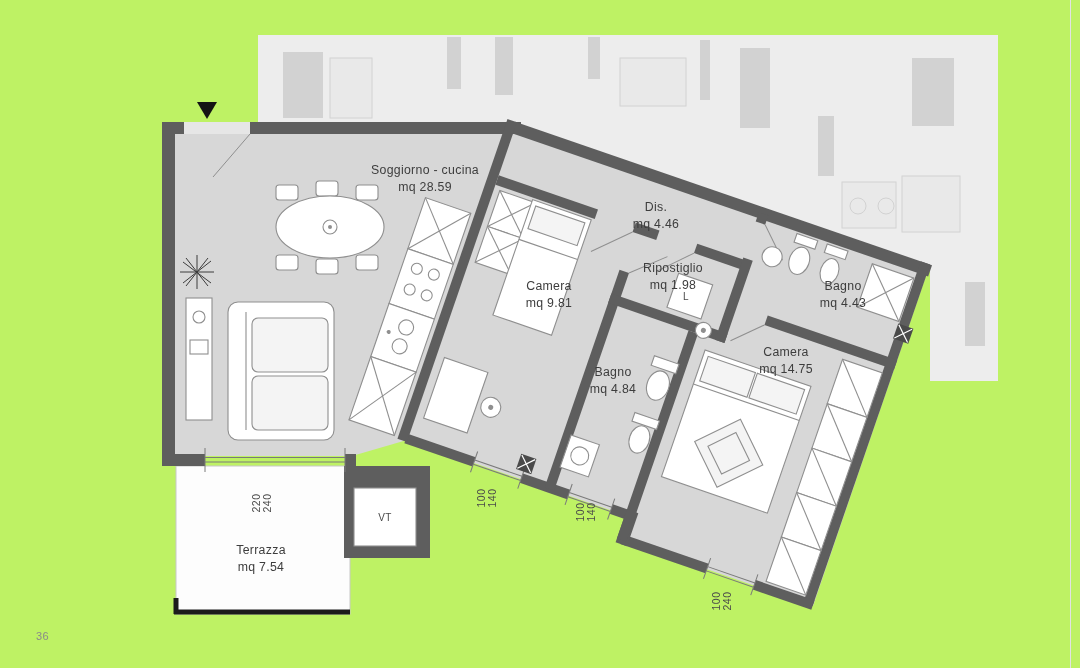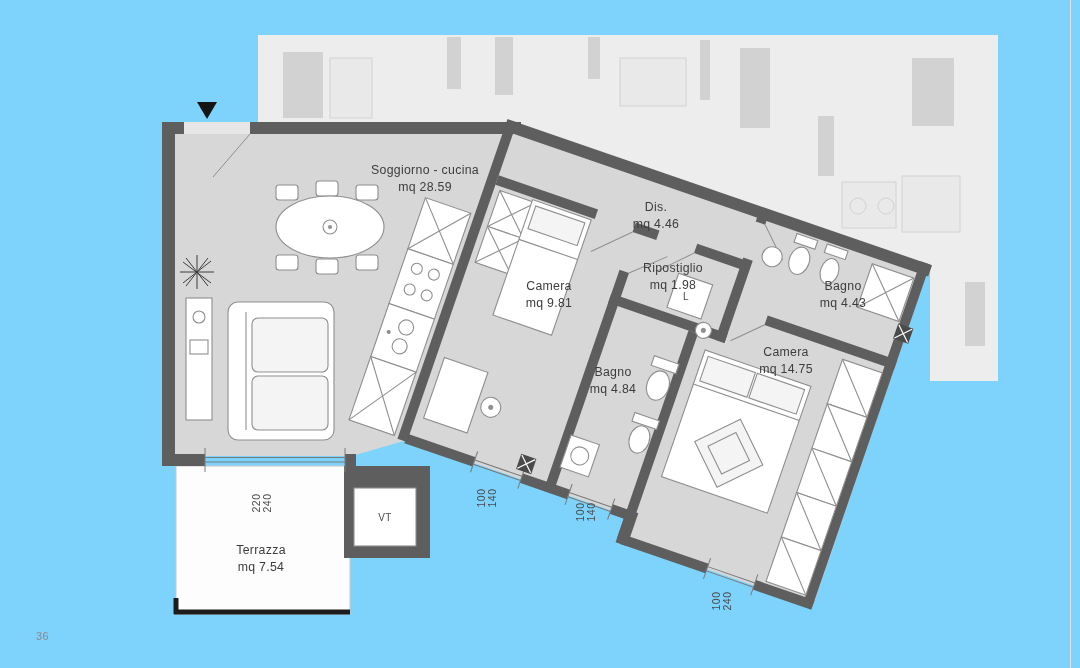--- a/index.html
+++ b/index.html
@@ -1,16 +1,16 @@
 <!DOCTYPE html>
 <html style="--wall: #5e5e5e; --floor: #d7d7d7; --faded_bg: #ededed; --faded_wall: #d2d2d2; --line: #8f8f8f; --text: #3d3d3d; --edge_black: #1c1c1c;"><head>
 <meta charset="utf-8">
 <style>
   html,body{margin:0;padding:0;background:#ffffff;}
-  .page{position:relative;width:1080px;height:668px;background:#7dd3fc;overflow:hidden;}
+  .page{position:relative;width:1080px;height:668px;background:#bef264;overflow:hidden;}
   svg{position:absolute;left:0;top:0;}
   svg text{font-family:"Liberation Sans",sans-serif;fill:var(--text,#3d3d3d);letter-spacing:0.3px;}
   .room-name,.room-area{font-size:12.3px;}
   .dim{font-size:10.5px;fill:#4a4a4a;letter-spacing:0.5px;}
   .marker{font-size:10px;fill:#4a4a4a;}
   .page-num{font-size:11px;fill:#8a8a8a;}
   .wall{fill:var(--wall,#5e5e5e);}
   .floor{fill:var(--floor,#d7d7d7);}
   .faded{fill:var(--faded_bg,#ededed);}
   .faded-wall{fill:var(--faded_wall,#d2d2d2);}

